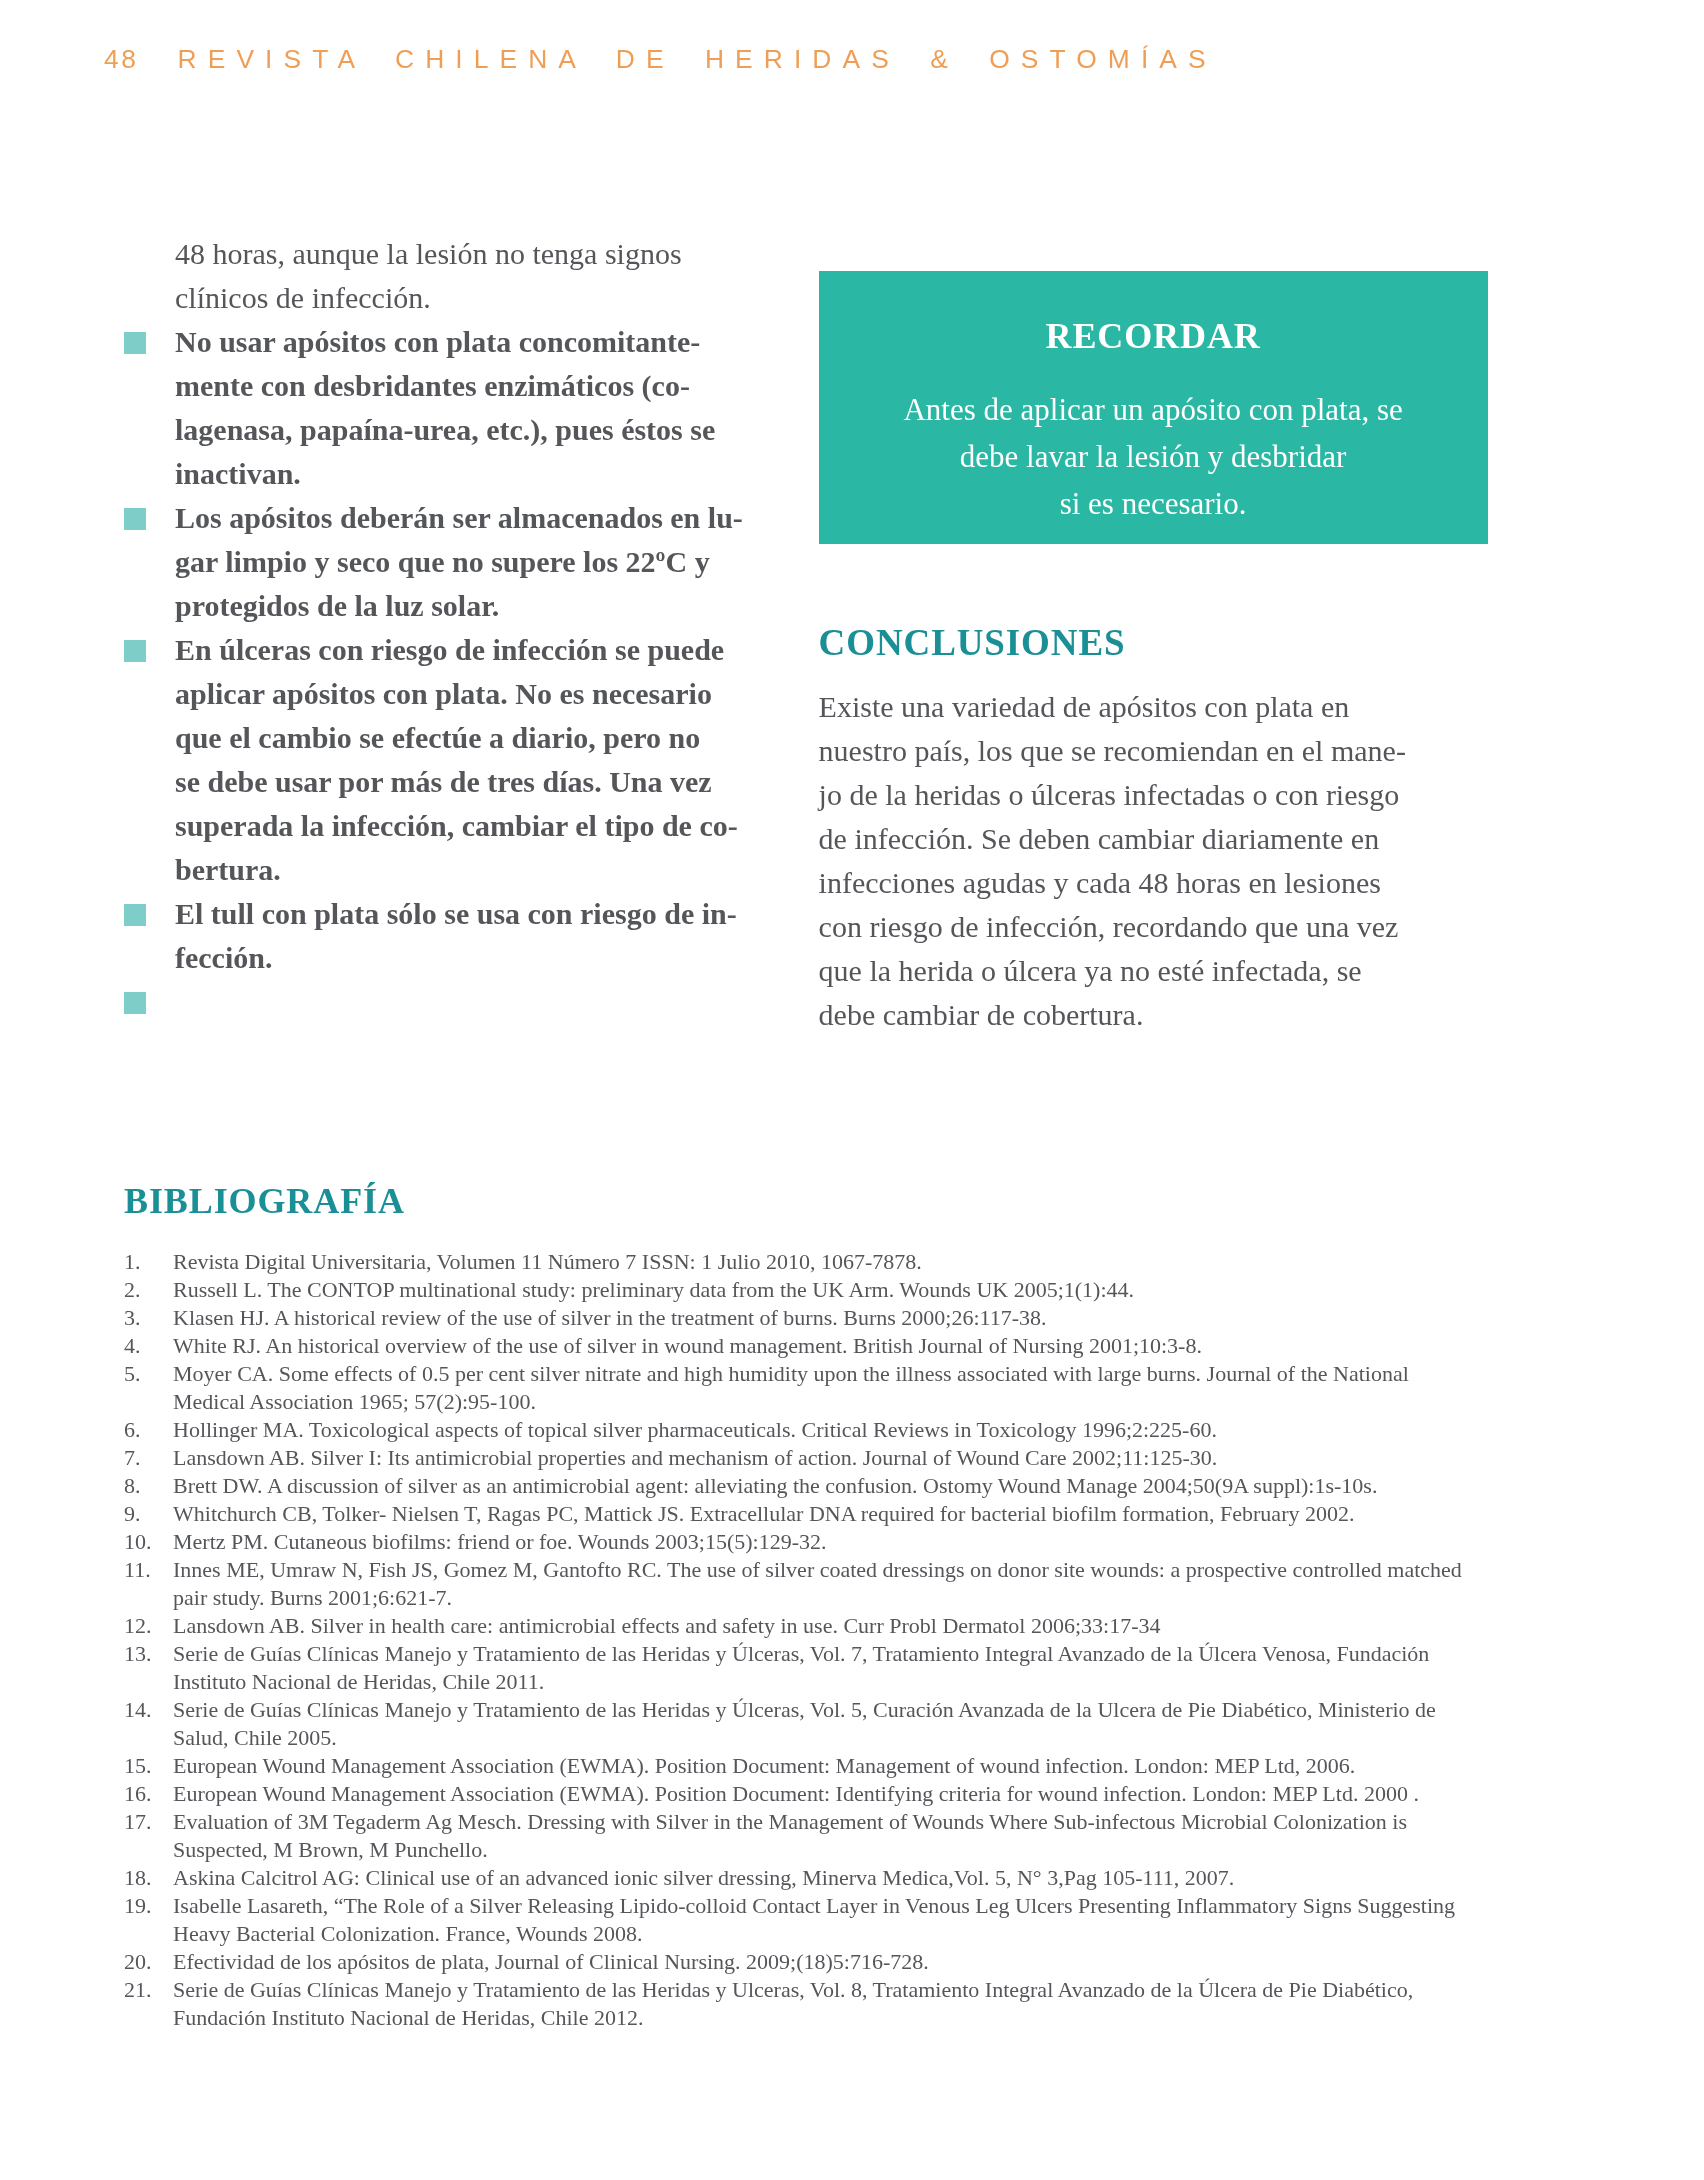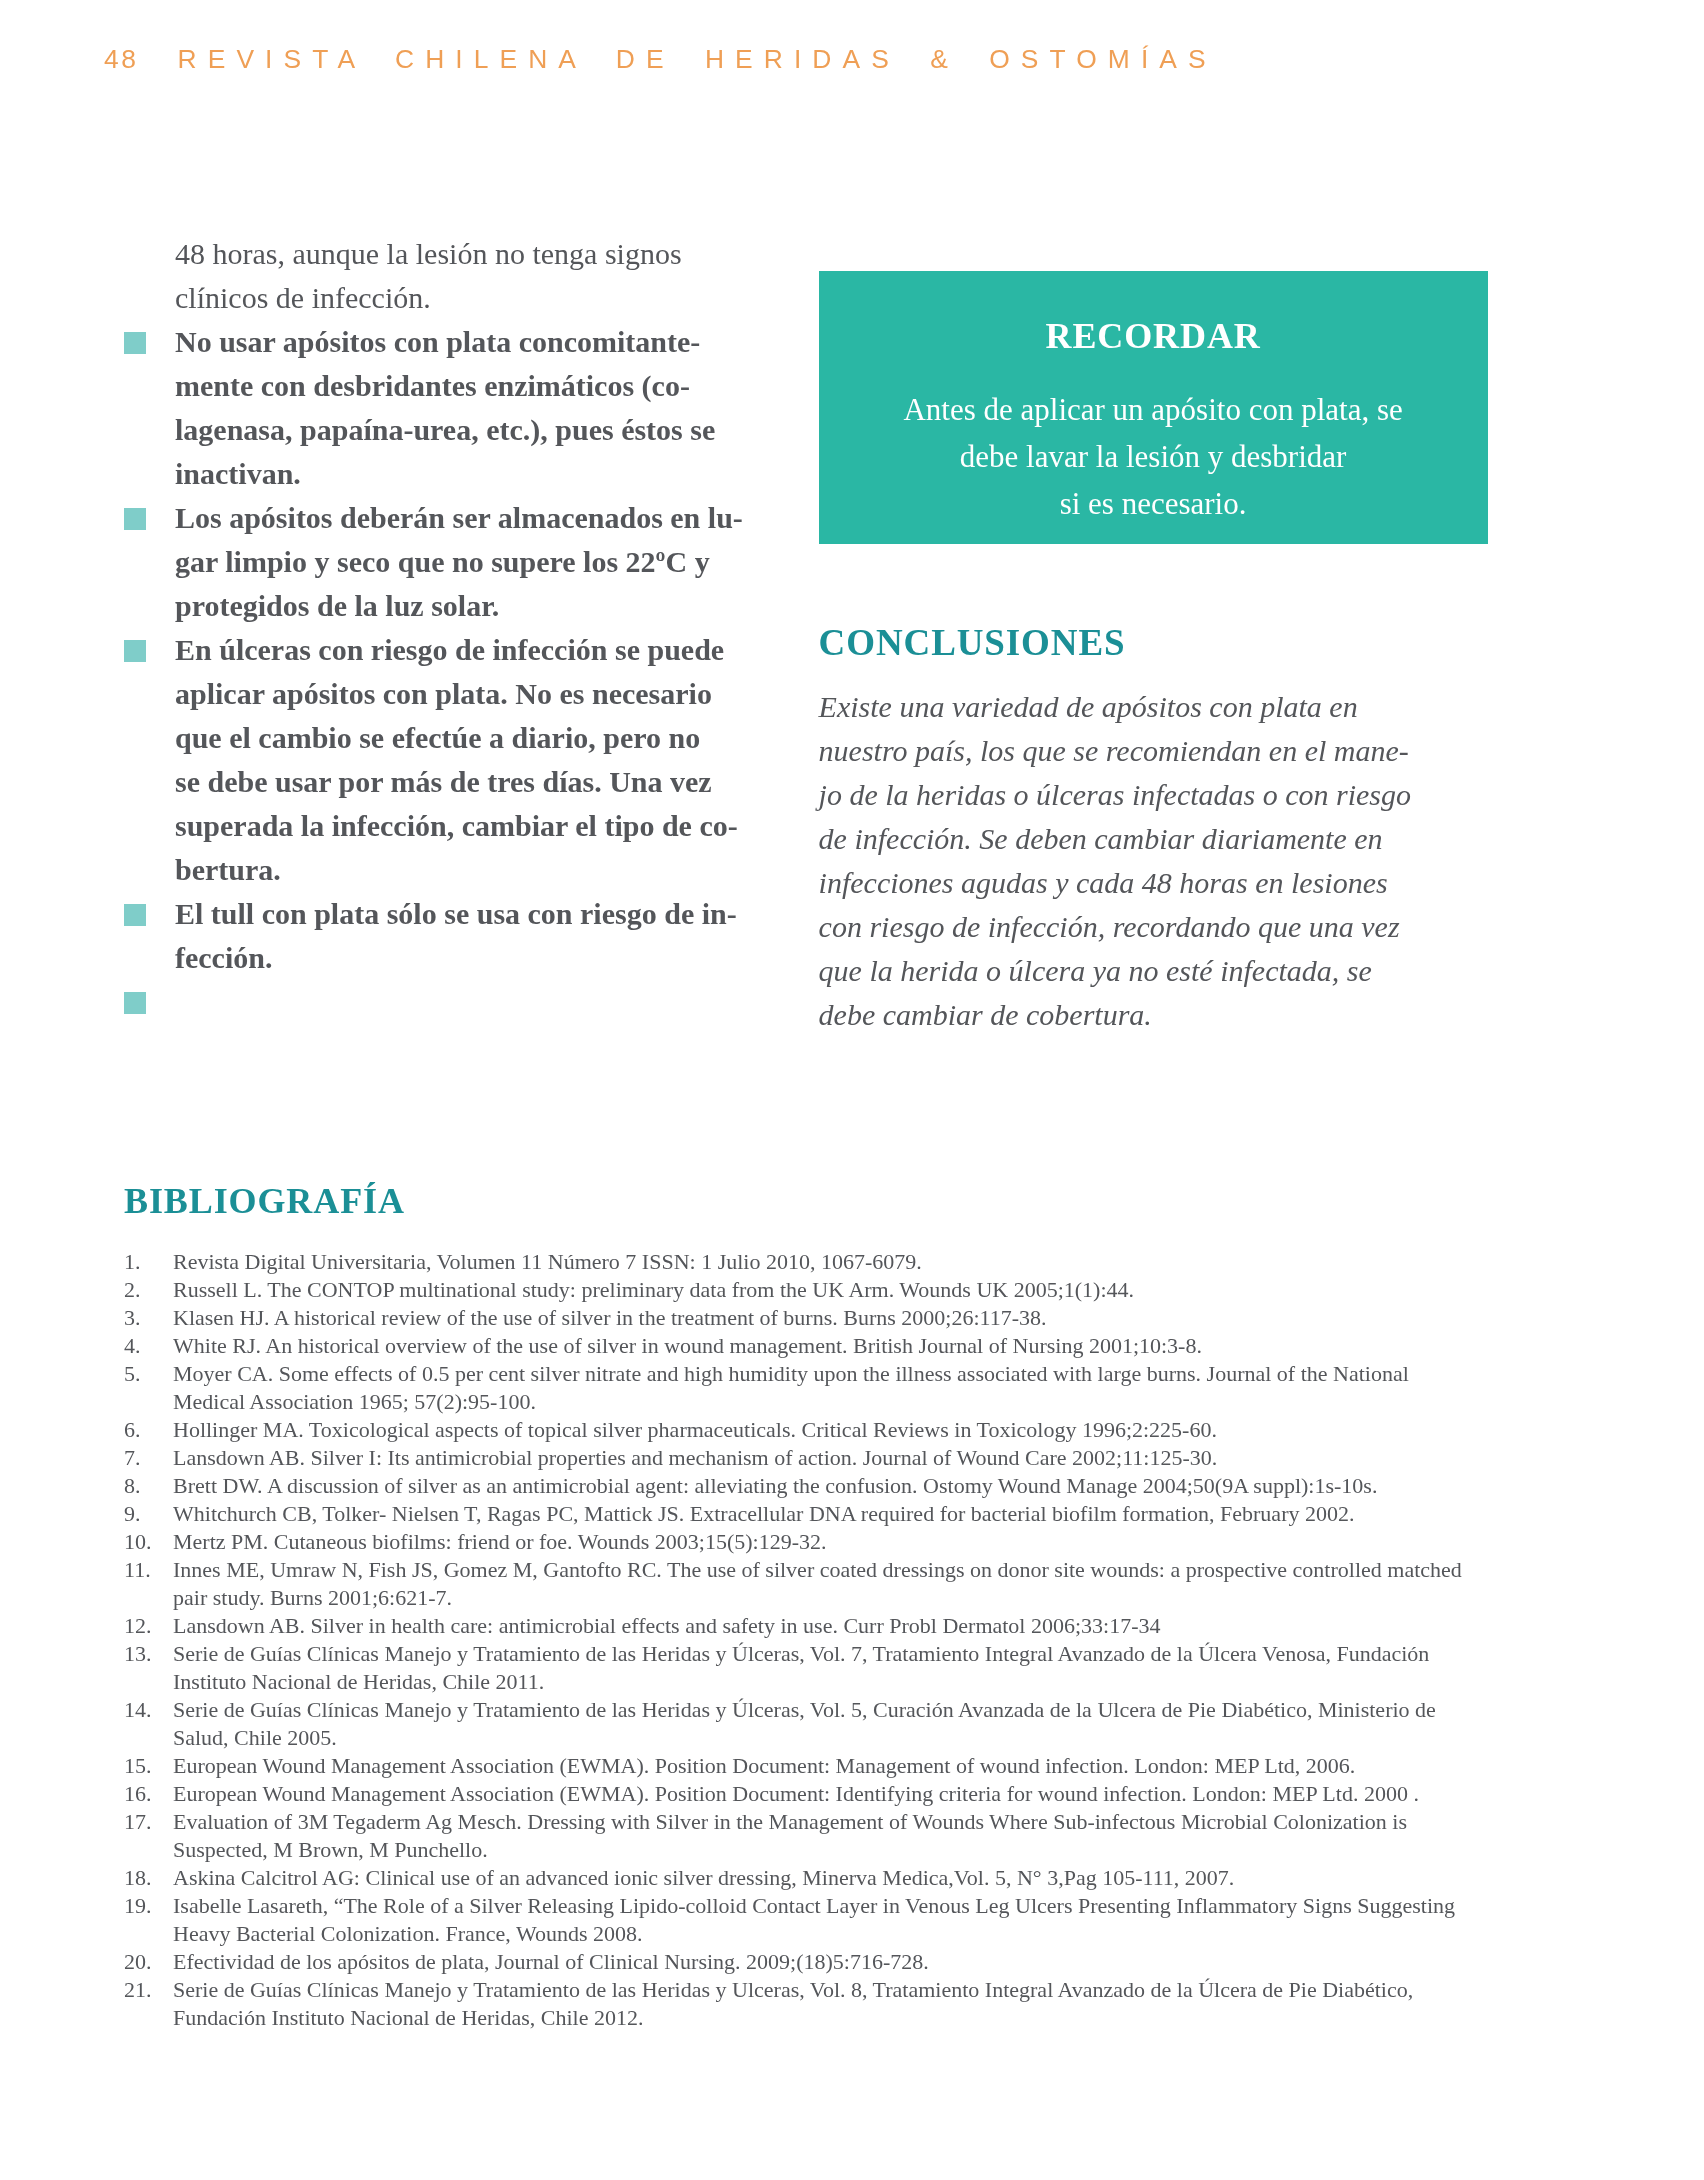--- a/index.html
+++ b/index.html
@@ -81,21 +81,21 @@
   }
 
   .teal-heading {
     margin: 0;
     font-size: 37px;
     font-weight: bold;
     letter-spacing: 0.9px;
     color: var(--teal-heading, #1b8f96);
   }
   .conclusions-heading { margin-top: 78px; line-height: 41px; }
-  .conclusions-para { margin-top: 22px; font-style: italic; }
+  .conclusions-para { margin-top: 22px; }
 
   
   .biblio {
     position: absolute;
     top: 1182px;
     left: 124px;
     width: 1346px;
   }
   .biblio-heading { font-size: 36px; line-height: 39px; }
   .biblio-list {
@@ -175,21 +175,21 @@
 debe cambiar de cobertura.</p>
   </section>
 
 </main>
 
 <section class="biblio">
   <h2 class="teal-heading biblio-heading">BIBLIOGRAFÍA</h2>
   <ol class="biblio-list">
     <li class="biblio-item">
         <span class="biblio-num">1.</span>
-        <span class="biblio-text">Revista Digital Universitaria,  Volumen 11 Número 7 ISSN: 1 Julio 2010, 1067-6079.</span>
+        <span class="biblio-text">Revista Digital Universitaria,  Volumen 11 Número 7 ISSN: 1 Julio 2010, 1067-7878.</span>
       </li>
     <li class="biblio-item">
         <span class="biblio-num">2.</span>
         <span class="biblio-text">Russell L. The CONTOP multinational study: preliminary data from the UK  Arm. Wounds UK 2005;1(1):44.</span>
       </li>
     <li class="biblio-item">
         <span class="biblio-num">3.</span>
         <span class="biblio-text">Klasen HJ. A historical review of the use of silver in the treatment of burns. Burns 2000;26:117-38.</span>
       </li>
     <li class="biblio-item">

